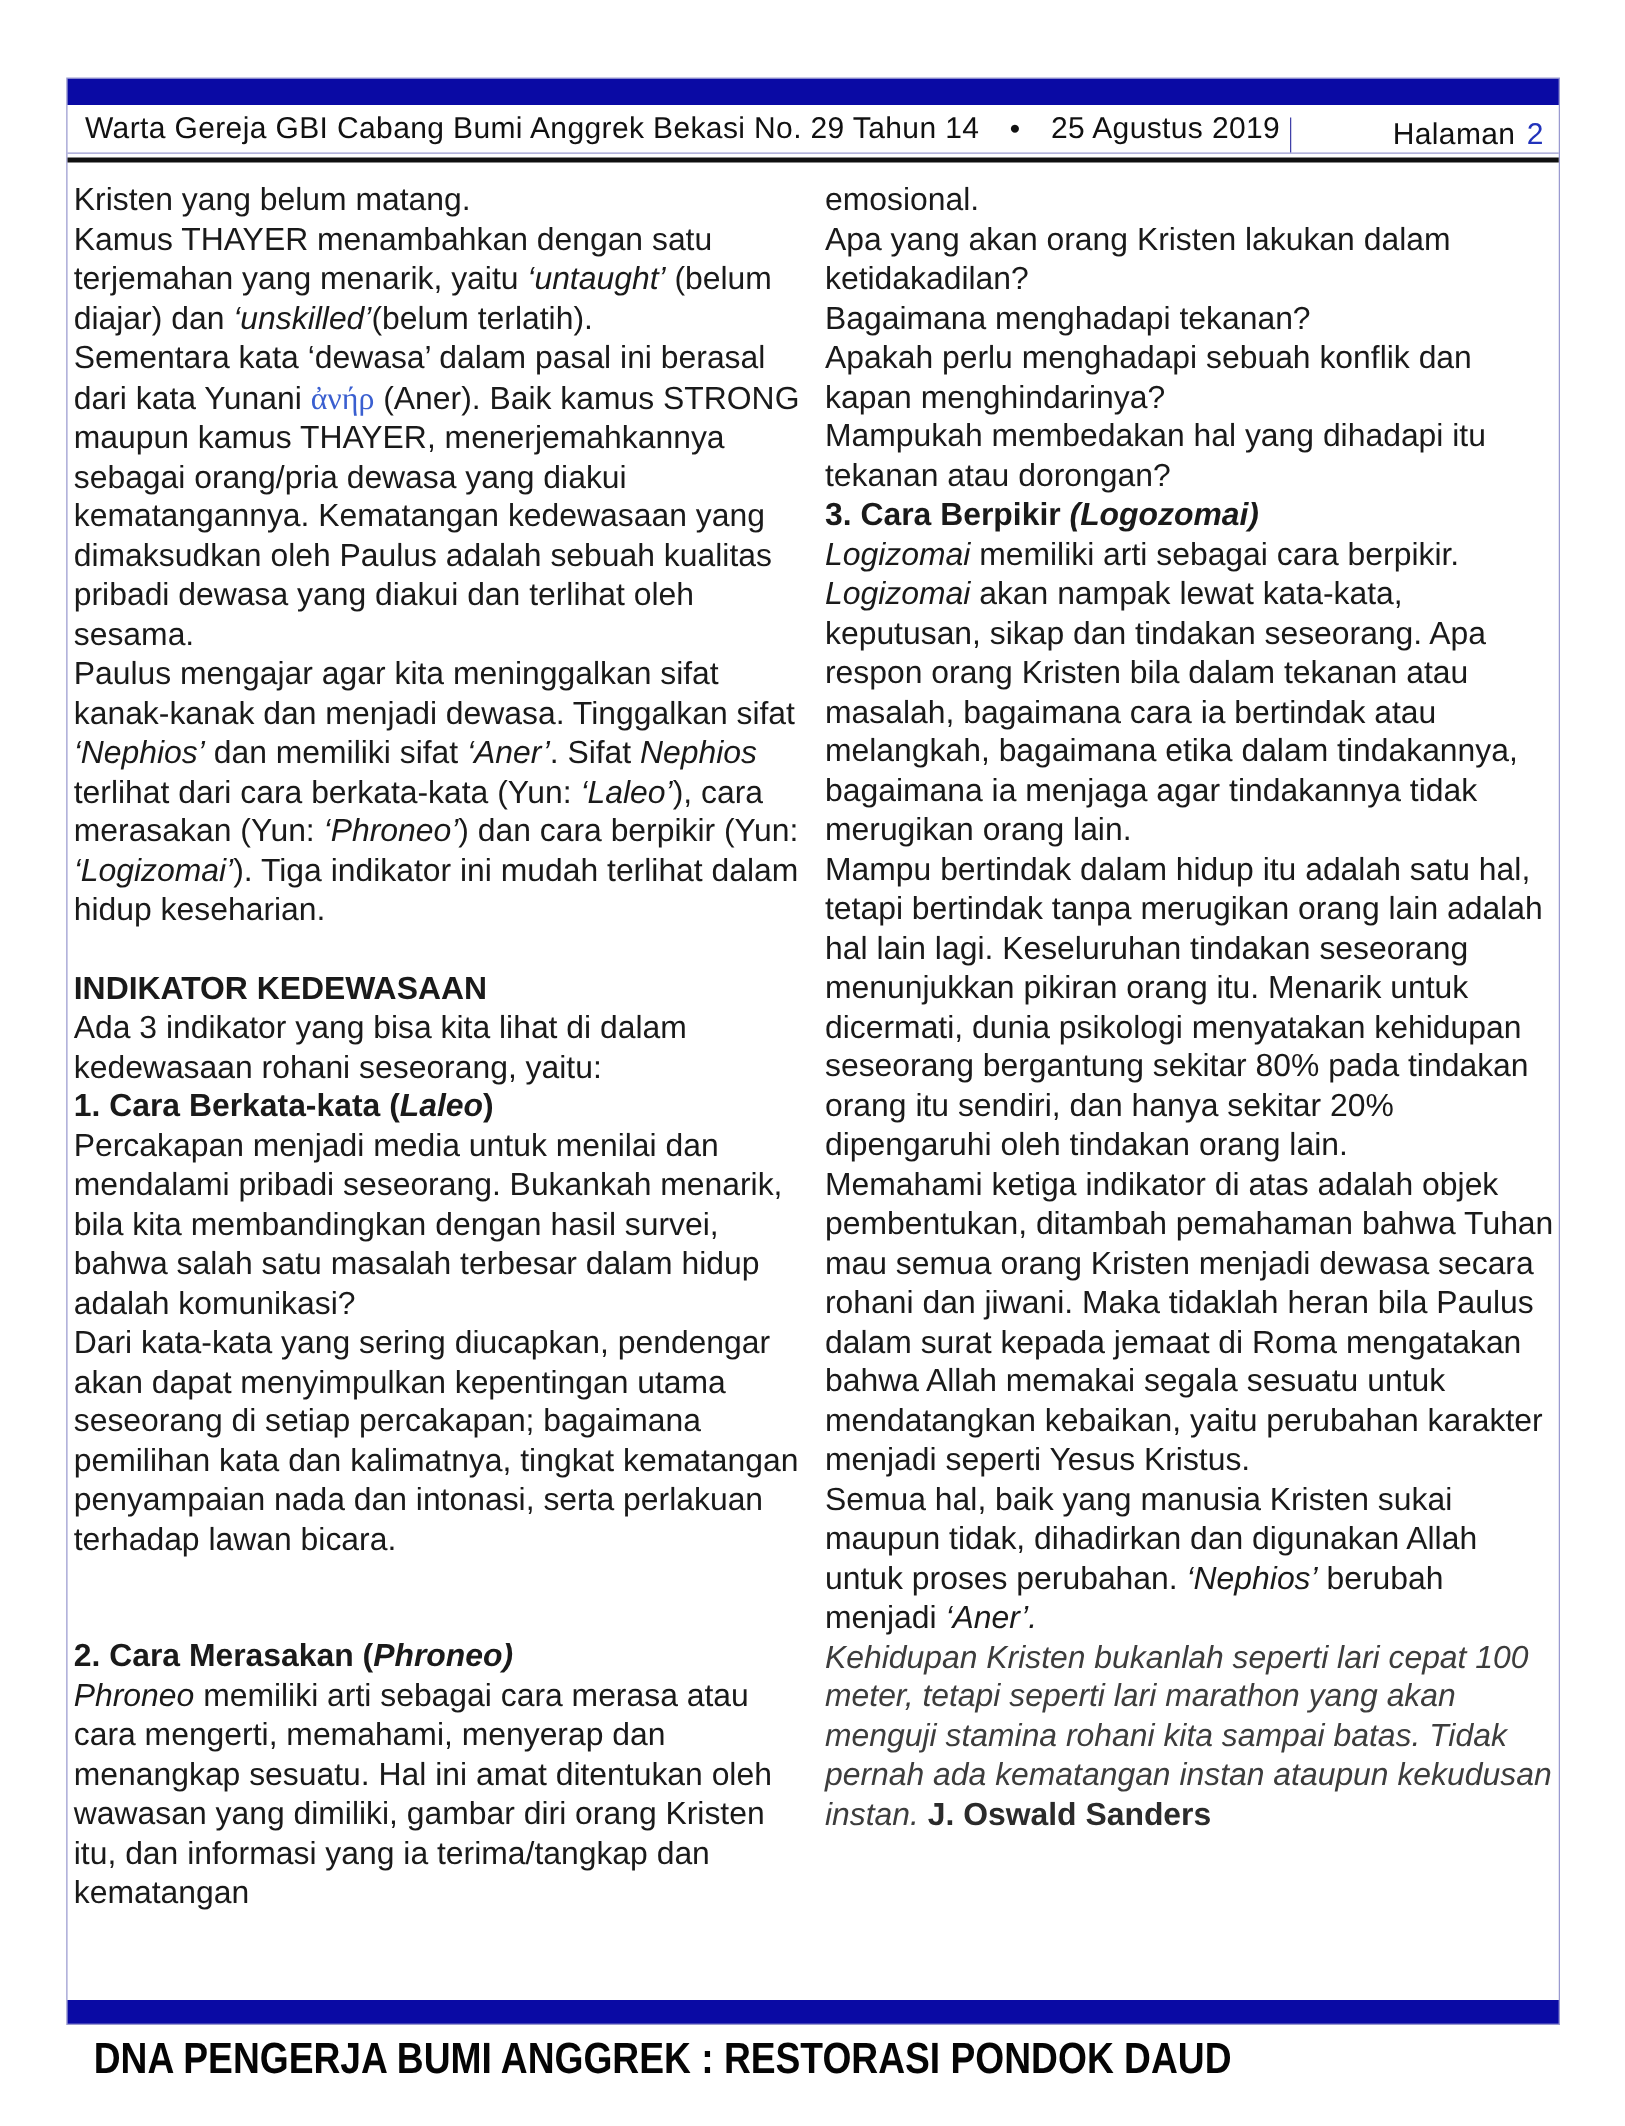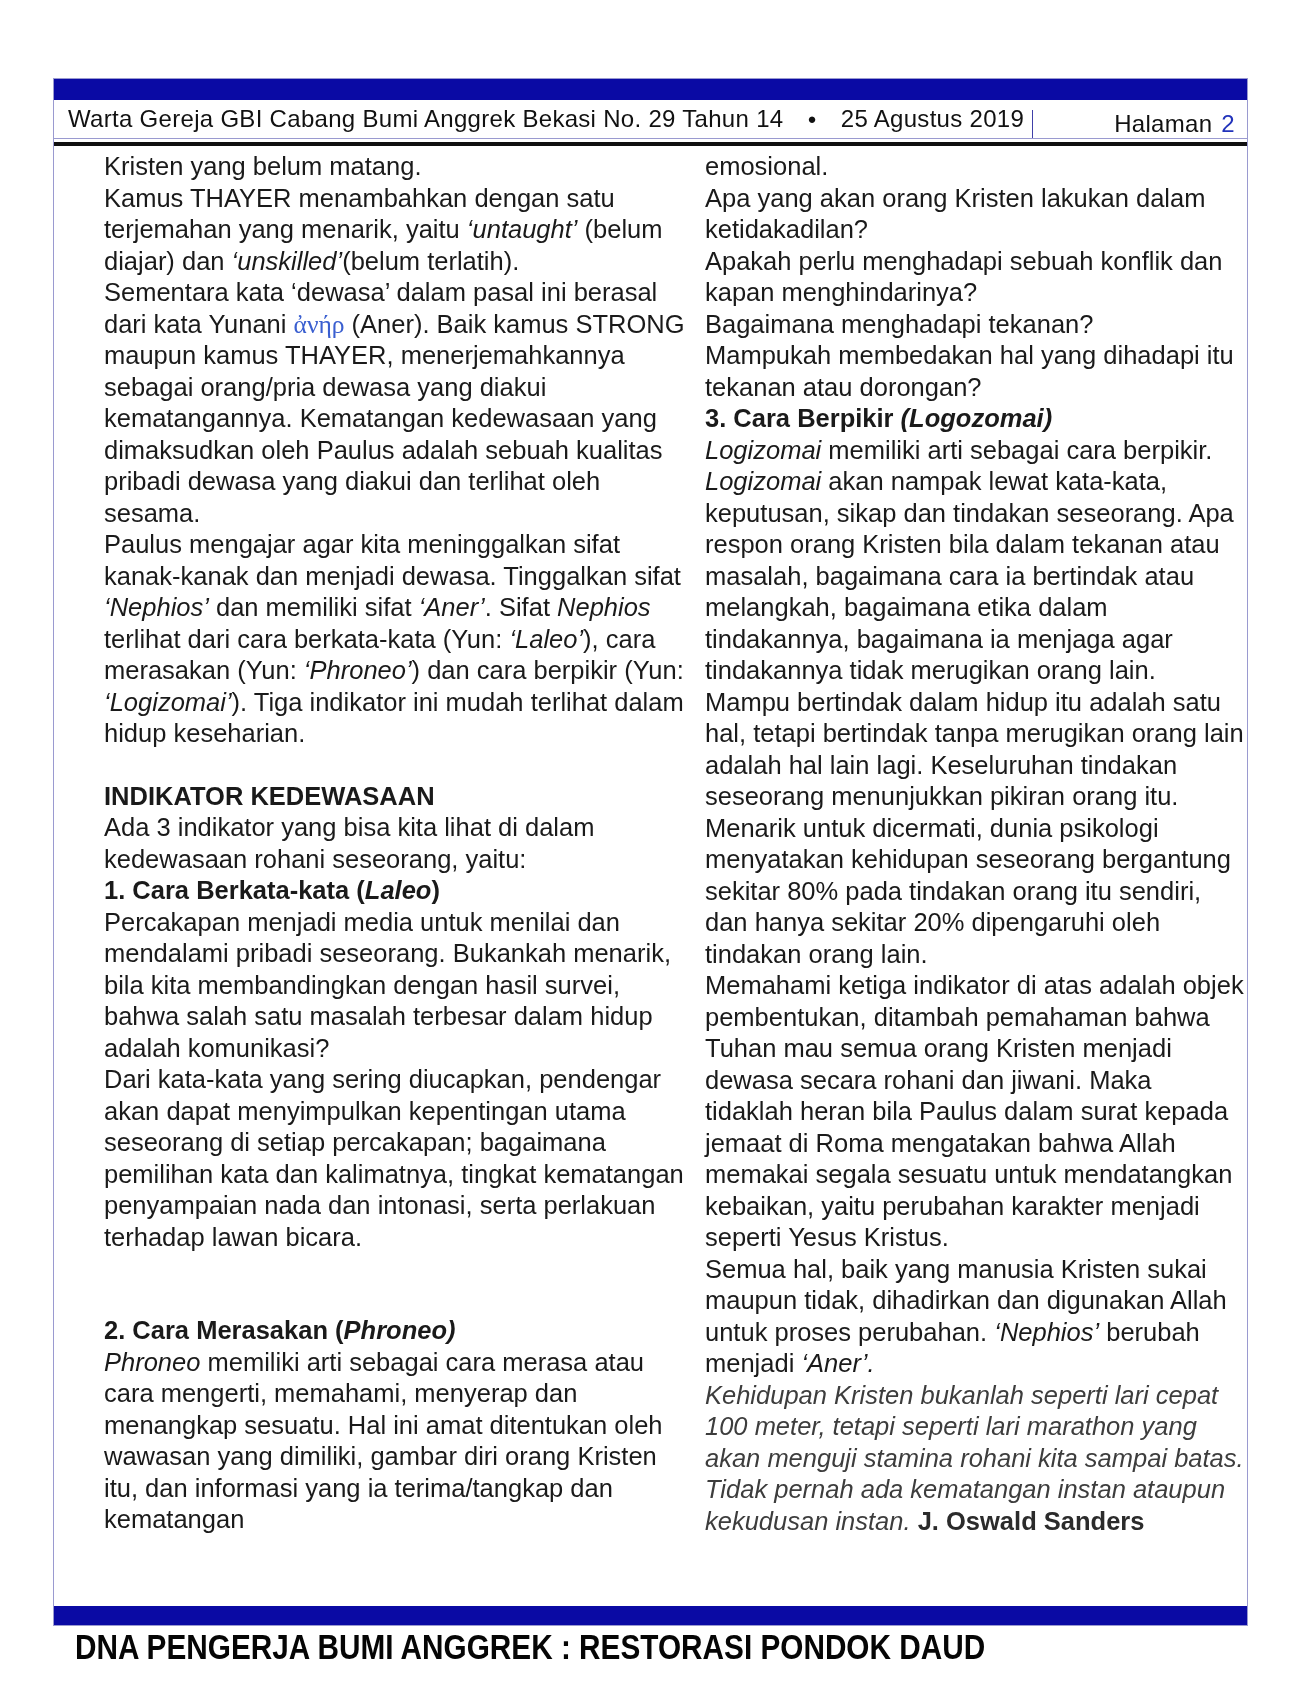--- a/index.html
+++ b/index.html
@@ -2,41 +2,41 @@
 <html style="--bar_blue: #0a0aa4; --frame_border: #9a9ad0; --divider_navy: #4040a8; --greek_blue: #3a5fd0; --page_number_blue: #2233bb;"><head>
 <meta charset="utf-8">
 <style>
   html,body{margin:0;padding:0;background:#ffffff;}
   body{
     width:1300px;height:1701px;position:relative;
     font-family:"Liberation Sans", sans-serif;
     -webkit-font-smoothing:antialiased;
   }
   .frame{
-    position:absolute;left:53px;top:78px;width:1193px;
+    position:absolute;left:53px;top:62px;width:1193px;
     border:1px solid var(--frame_border,#9a9ad0);
     background:#ffffff;
   }
   .topbar{height:21px;background:var(--bar_blue,#0a0aa4);}
   .header-row{
     display:flex;align-items:stretch;height:38px;
     border-bottom:1px solid var(--frame_border,#9a9ad0);
     font-size:24px;color:#111;letter-spacing:0.3px;
   }
   .title-cell{flex:1;display:flex;align-items:center;padding-left:14px;white-space:nowrap;overflow:hidden;}
   .title-cell .bullet{font-size:15px;margin:0 24px;position:relative;top:-1px;}
   .page-cell{
     width:202px;border-left:1px solid var(--divider_navy,#4040a8);
     display:flex;align-items:center;justify-content:flex-end;padding-right:12px;white-space:nowrap;margin-top:10px;
   }
   .page-num{color:var(--page_number_blue,#2233bb);margin-left:9px;}
   .black-rule{height:4px;background:#101010;margin-top:3px;}
   .cols{
-    display:flex;height:1455px;overflow:hidden;padding-top:5px;
-    font-size:25.5px;line-height:31.5px;color:#1a1a1a;margin-left:45px;
+    display:flex;height:1455px;overflow:hidden;padding-top:15px;
+    font-size:25.5px;line-height:31.5px;color:#1a1a1a;
   }
   .col-left{width:584px;padding-left:5px;}
   .col-right{flex:1;margin-left:17px;padding-right:2px;}
   p.blk{margin:0;}
   p.gap{height:31px;margin:0;}
   .i{font-style:italic;}
   .b{font-weight:bold;}
   .bi{font-weight:bold;font-style:italic;}
   .bu{font-weight:bold;font-style:normal;color:#2b2b2b;}
   .greek{color:var(--greek_blue,#3a5fd0);font-family:Liberation Serif, serif;text-align:right;}
@@ -78,22 +78,22 @@
         <p class="blk p"><span>Percakapan menjadi media untuk menilai dan mendalami pribadi seseorang. Bukankah menarik, bila kita membandingkan dengan hasil survei, bahwa salah satu masalah terbesar dalam hidup adalah komunikasi?</span></p>
         <p class="blk p"><span> Dari kata-kata yang sering diucapkan, pendengar akan dapat menyimpulkan kepentingan utama seseorang di setiap percakapan; bagaimana pemilihan kata dan kalimatnya, tingkat kematangan penyampaian nada dan intonasi, serta perlakuan terhadap lawan bicara.</span></p>
         <p class="gap"></p>
         <p class="gap"></p>
         <p class="blk p"><span class="b">2. Cara Merasakan (</span><span class="bi">Phroneo)</span></p>
         <p class="blk p"><span class="i">Phroneo </span><span>memiliki arti sebagai cara merasa atau cara mengerti, memahami, menyerap dan menangkap sesuatu. Hal ini amat ditentukan oleh wawasan yang dimiliki, gambar diri orang Kristen itu, dan informasi yang ia terima/tangkap dan kematangan</span></p>
       </div>
     <div class="col-right">
         <p class="blk p"><span>emosional.</span></p>
         <p class="blk p"><span>Apa yang akan orang Kristen lakukan dalam ketidakadilan?</span></p>
+        <p class="blk p"><span>Bagaimana menghadapi tekanan?</span></p>
         <p class="blk p"><span>Apakah perlu menghadapi sebuah konflik dan kapan menghindarinya?</span></p>
-        <p class="blk p"><span>Bagaimana menghadapi tekanan?</span></p>
         <p class="blk p"><span>Mampukah membedakan hal yang dihadapi itu tekanan atau dorongan?</span></p>
         <p class="blk p"><span class="b">3. Cara Berpikir </span><span class="bi">(Logozomai)</span></p>
         <p class="blk p"><span class="i">Logizomai </span><span>memiliki arti sebagai cara berpikir. </span><span class="i">Logizomai </span><span>akan nampak lewat kata-kata, keputusan, sikap dan tindakan seseorang. Apa respon orang Kristen bila dalam tekanan atau masalah, bagaimana cara ia bertindak atau melangkah, bagaimana etika dalam tindakannya, bagaimana ia menjaga agar tindakannya tidak merugikan orang lain.</span></p>
         <p class="blk p"><span>Mampu bertindak dalam hidup itu adalah satu hal, tetapi bertindak tanpa merugikan orang lain adalah hal lain lagi. Keseluruhan tindakan seseorang menunjukkan pikiran orang itu. Menarik untuk dicermati, dunia psikologi menyatakan kehidupan seseorang bergantung sekitar 80% pada tindakan orang itu sendiri, dan hanya sekitar 20% dipengaruhi oleh tindakan orang lain.</span></p>
         <p class="blk p"><span>Memahami ketiga indikator di atas adalah objek pembentukan, ditambah pemahaman bahwa Tuhan mau semua orang Kristen menjadi dewasa secara rohani dan jiwani. Maka tidaklah heran bila Paulus dalam surat kepada jemaat di Roma mengatakan bahwa Allah memakai segala sesuatu untuk mendatangkan kebaikan, yaitu perubahan karakter menjadi seperti Yesus Kristus.</span></p>
         <p class="blk p"><span>Semua hal, baik yang manusia Kristen sukai maupun tidak, dihadirkan dan digunakan Allah untuk proses perubahan. </span><span class="i">‘Nephios’</span><span> berubah menjadi </span><span class="i">‘Aner’.</span></p>
         <p class="blk quote"><span>Kehidupan Kristen bukanlah seperti lari cepat 100 meter,  tetapi seperti lari marathon yang akan menguji stamina rohani kita sampai batas.  Tidak pernah ada kematangan instan ataupun  kekudusan instan.  </span><span class="bu">J. Oswald Sanders</span></p>
       </div>
   </div>
   <div class="bottombar"></div>

